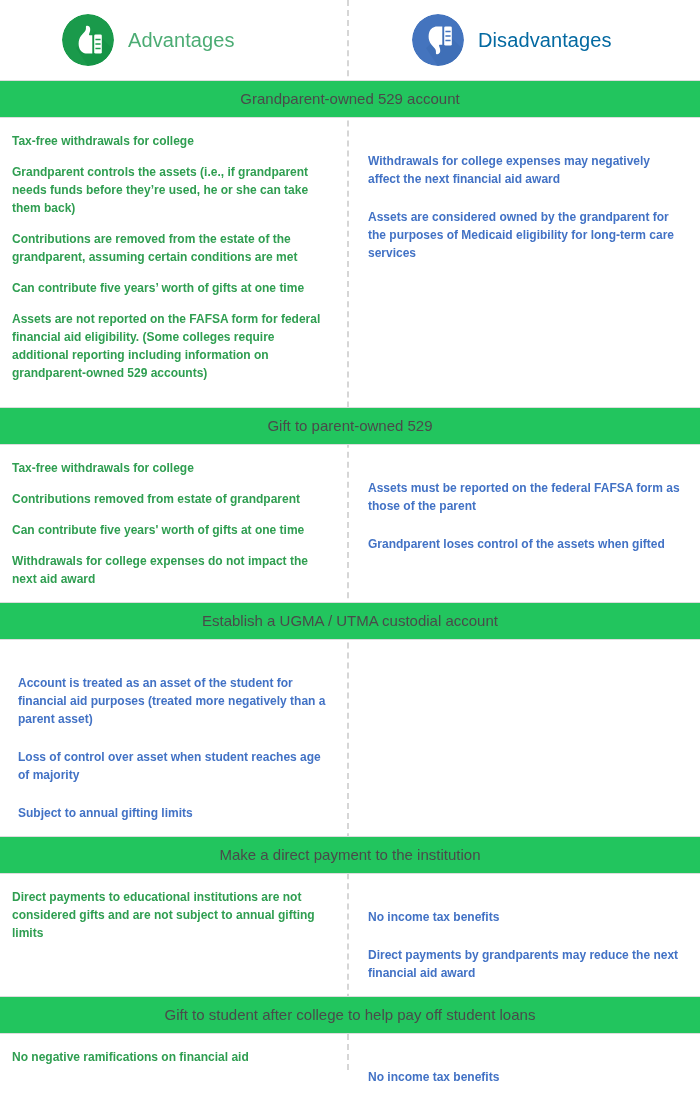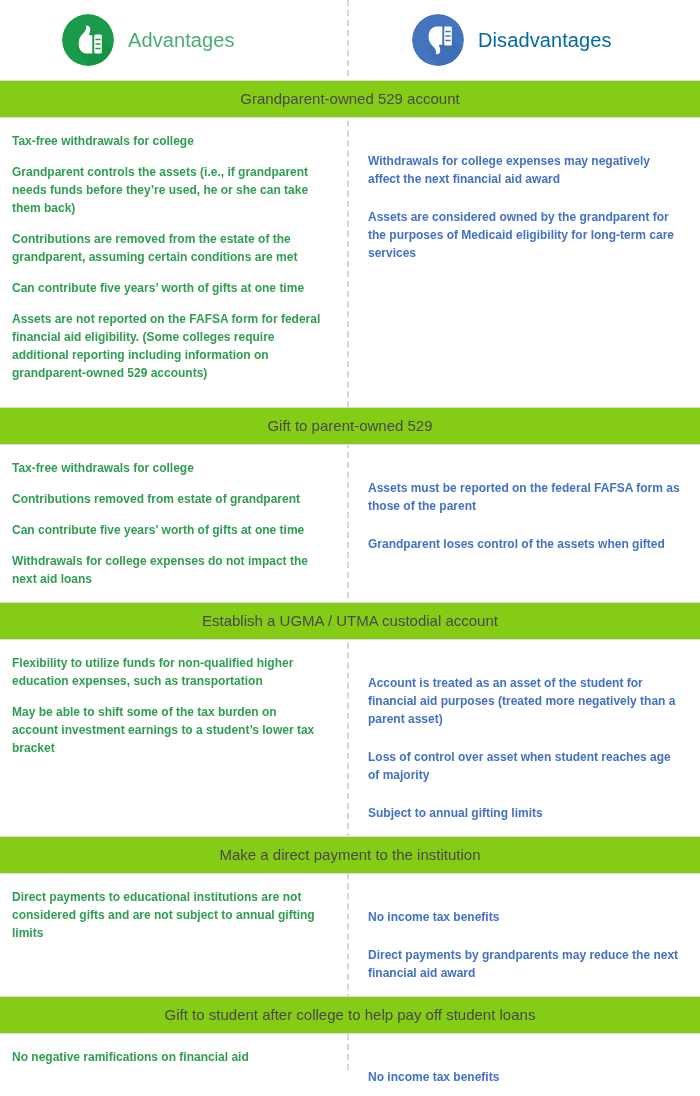--- a/index.html
+++ b/index.html
@@ -72,21 +72,21 @@
   .section-title {
     border-top: 1px solid #dddddd;
     border-bottom: 1px solid #dddddd;
     height: 36px;
     line-height: 36px;
     text-align: center;
     font-size: 15px;
     color: #4a4a4a;
     position: relative;
     z-index: 4;
-    background: #84cc16;
+    background: #22c55e;
   }
 
   
   .section-body {
     display: flex;
     align-items: flex-start;
   }
   .col {
     width: 350px;
     box-sizing: border-box;
@@ -162,36 +162,32 @@
     </div>
   </div>
 
   <div class="section sec-1">
     <div class="section-title">Gift to parent-owned 529</div>
     <div class="section-body">
       <div class="col left">
         <p class="item">Tax-free withdrawals for college</p>
         <p class="item">Contributions removed from estate of grandparent</p>
         <p class="item">Can contribute five years' worth of gifts at one time</p>
-        <p class="item">Withdrawals for college expenses do not impact the next aid loans</p>
+        <p class="item">Withdrawals for college expenses do not impact the next aid award</p>
       </div>
       <div class="col right">
         <p class="item">Assets must be reported on the federal FAFSA form as those of the parent</p>
         <p class="item">Grandparent loses control of the assets when gifted</p>
       </div>
     </div>
   </div>
 
   <div class="section sec-2">
     <div class="section-title">Establish a UGMA / UTMA custodial account</div>
     <div class="section-body">
-      <div class="col left">
-        <p class="item">Flexibility to utilize funds for non-qualified higher education expenses, such as transportation</p>
-        <p class="item">May be able to shift some of the tax burden on account investment earnings to a student’s lower tax bracket</p>
-      </div>
       <div class="col right">
         <p class="item">Account is treated as an asset of the student for financial aid purposes (treated more negatively than a parent asset)</p>
         <p class="item">Loss of control over asset when student reaches age of majority</p>
         <p class="item">Subject to annual gifting limits</p>
       </div>
     </div>
   </div>
 
   <div class="section sec-3">
     <div class="section-title">Make a direct payment to the institution</div>

